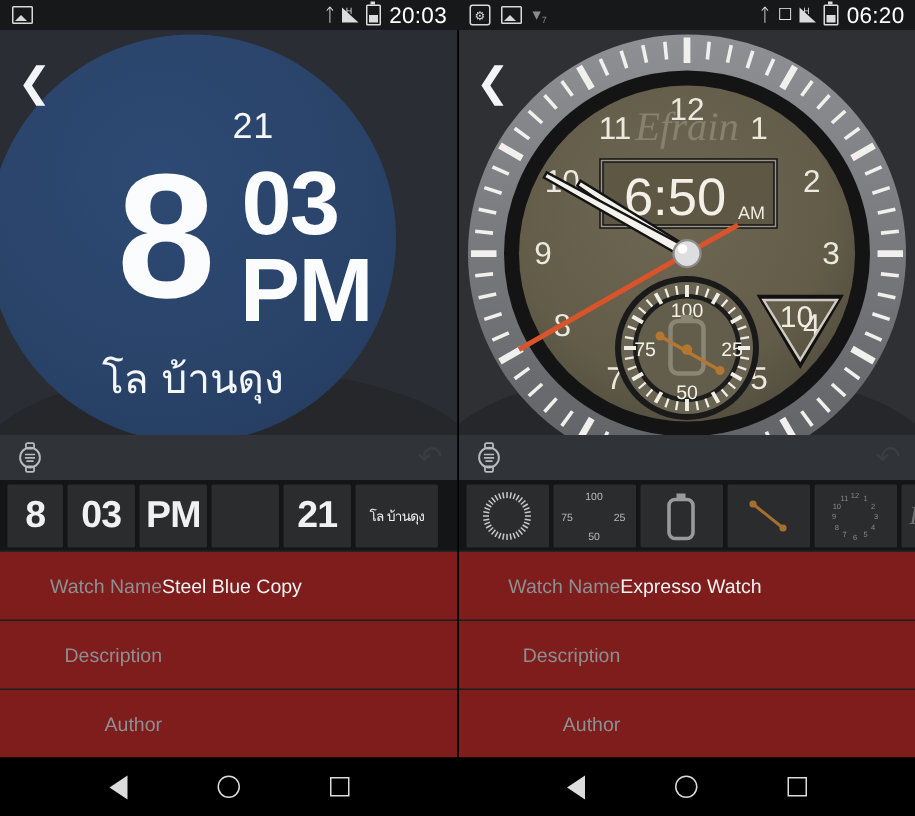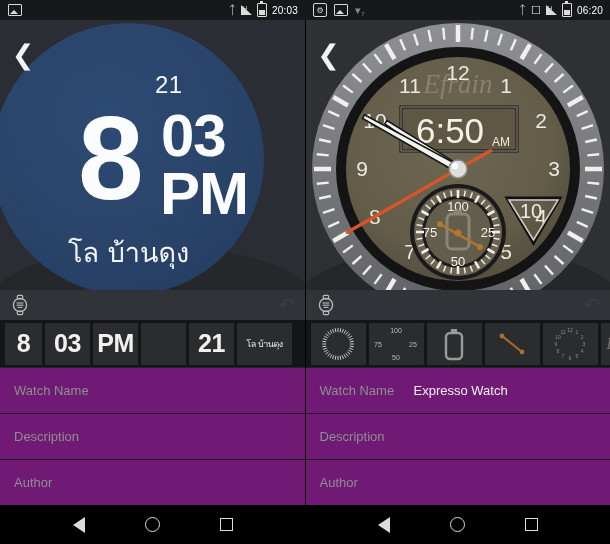--- a/index.html
+++ b/index.html
@@ -8,21 +8,21 @@
   .screen{position:relative;width:610px;height:544px;background:#0b0b0c;}
 
   
   .statusbar{position:absolute;top:0;left:0;width:610px;height:20px;
              background:#16181a;display:flex;}
   .sb-half{position:relative;width:305px;height:20px;
            display:flex;align-items:center;box-sizing:border-box;}
   .sb-left-icons{display:flex;align-items:center;gap:7px;padding-left:8px;}
   .sb-right-icons{display:flex;align-items:center;gap:5px;
                   position:absolute;right:7px;top:0;height:20px;}
-  .sb-time{color:#fff;font-size:10px;letter-spacing:.2px;}
+  .sb-time{color:#fff;font-size:15px;letter-spacing:.2px;}
   .sbico{display:inline-block;color:#e8e8e8;line-height:1;}
   .ico-img{width:12px;height:10px;border:1.4px solid #d9d9d9;border-radius:1px;position:relative;}
   .ico-img:after{content:"";position:absolute;left:1px;bottom:1px;width:0;height:0;
        border-left:4px solid transparent;border-right:4px solid transparent;border-bottom:4px solid #d9d9d9;}
   .ico-bt{font-size:12px;}
   .ico-vib{font-size:11px;}
   .ico-sig{width:0;height:0;border-left:11px solid #dcdcdc;border-top:10px solid transparent;position:relative;}
   .ico-sig .hh{position:absolute;left:-9px;top:-10px;font-size:6px;color:#dcdcdc;}
   .ico-bat{width:8px;height:12px;border:1.4px solid #dcdcdc;border-radius:1px;position:relative;}
   .ico-bat:before{content:"";position:absolute;top:-3px;left:2px;width:3px;height:2px;background:#dcdcdc;}
@@ -81,21 +81,21 @@
   .tile.w-blank{width:45px;}
   .tile.w-21{width:45px;}
   .tile.w-th{width:55px;}
   .tile-txt{color:#f1f1f1;font-size:25px;font-weight:700;letter-spacing:-.5px;}
   .tile-txt.sm{font-size:9px;font-weight:400;font-family:"DejaVu Sans",sans-serif;}
   .tile.r{width:55px;background:#2b2c2e;}
   .tile.r svg{display:block;}
   .tile-script{color:#6f6f6f;font-size:17px;font-style:italic;font-family:"Liberation Serif",serif;}
 
   
-  .form{position:relative;background:#701a75;}
+  .form{position:relative;background:#7f1d1d;text-align:right;}
   .frow{position:relative;height:46px;display:flex;align-items:center;
         padding:0 14px;box-sizing:border-box;border-bottom:1px solid #1d1e20;}
   .flabel{color:#8d8f92;font-size:13px;width:94px;flex:0 0 auto;}
   .fvalue{color:#f0f1f2;font-size:13px;}
 
   
   .navbar{position:absolute;left:0;bottom:0;width:610px;height:39px;background:#000;display:flex;}
   .nav-half{width:305px;height:39px;display:flex;align-items:center;justify-content:space-around;padding:0 42px;box-sizing:border-box;}
   .nb{width:22px;height:22px;display:flex;align-items:center;justify-content:center;}
   .nb-back{width:0;height:0;border-top:8px solid transparent;border-bottom:8px solid transparent;border-right:12px solid #dcdcdc;}
@@ -184,20 +184,21 @@
           <span class="tile-txt">21</span>
           </div>
         <div class="tile w-th">
           <span class="tile-txt sm">โล บ้านดุง</span>
           </div>
       </div>
 
       <div class="form">
         <div class="frow">
           <span class="flabel">Watch Name</span>
+          <span class="fvalue">Steel Blue Copy</span>
         </div>
         <div class="frow">
           <span class="flabel">Description</span>
           <span class="fvalue"></span>
         </div>
         <div class="frow">
           <span class="flabel">Author</span>
           <span class="fvalue"></span>
         </div>
       </div>

